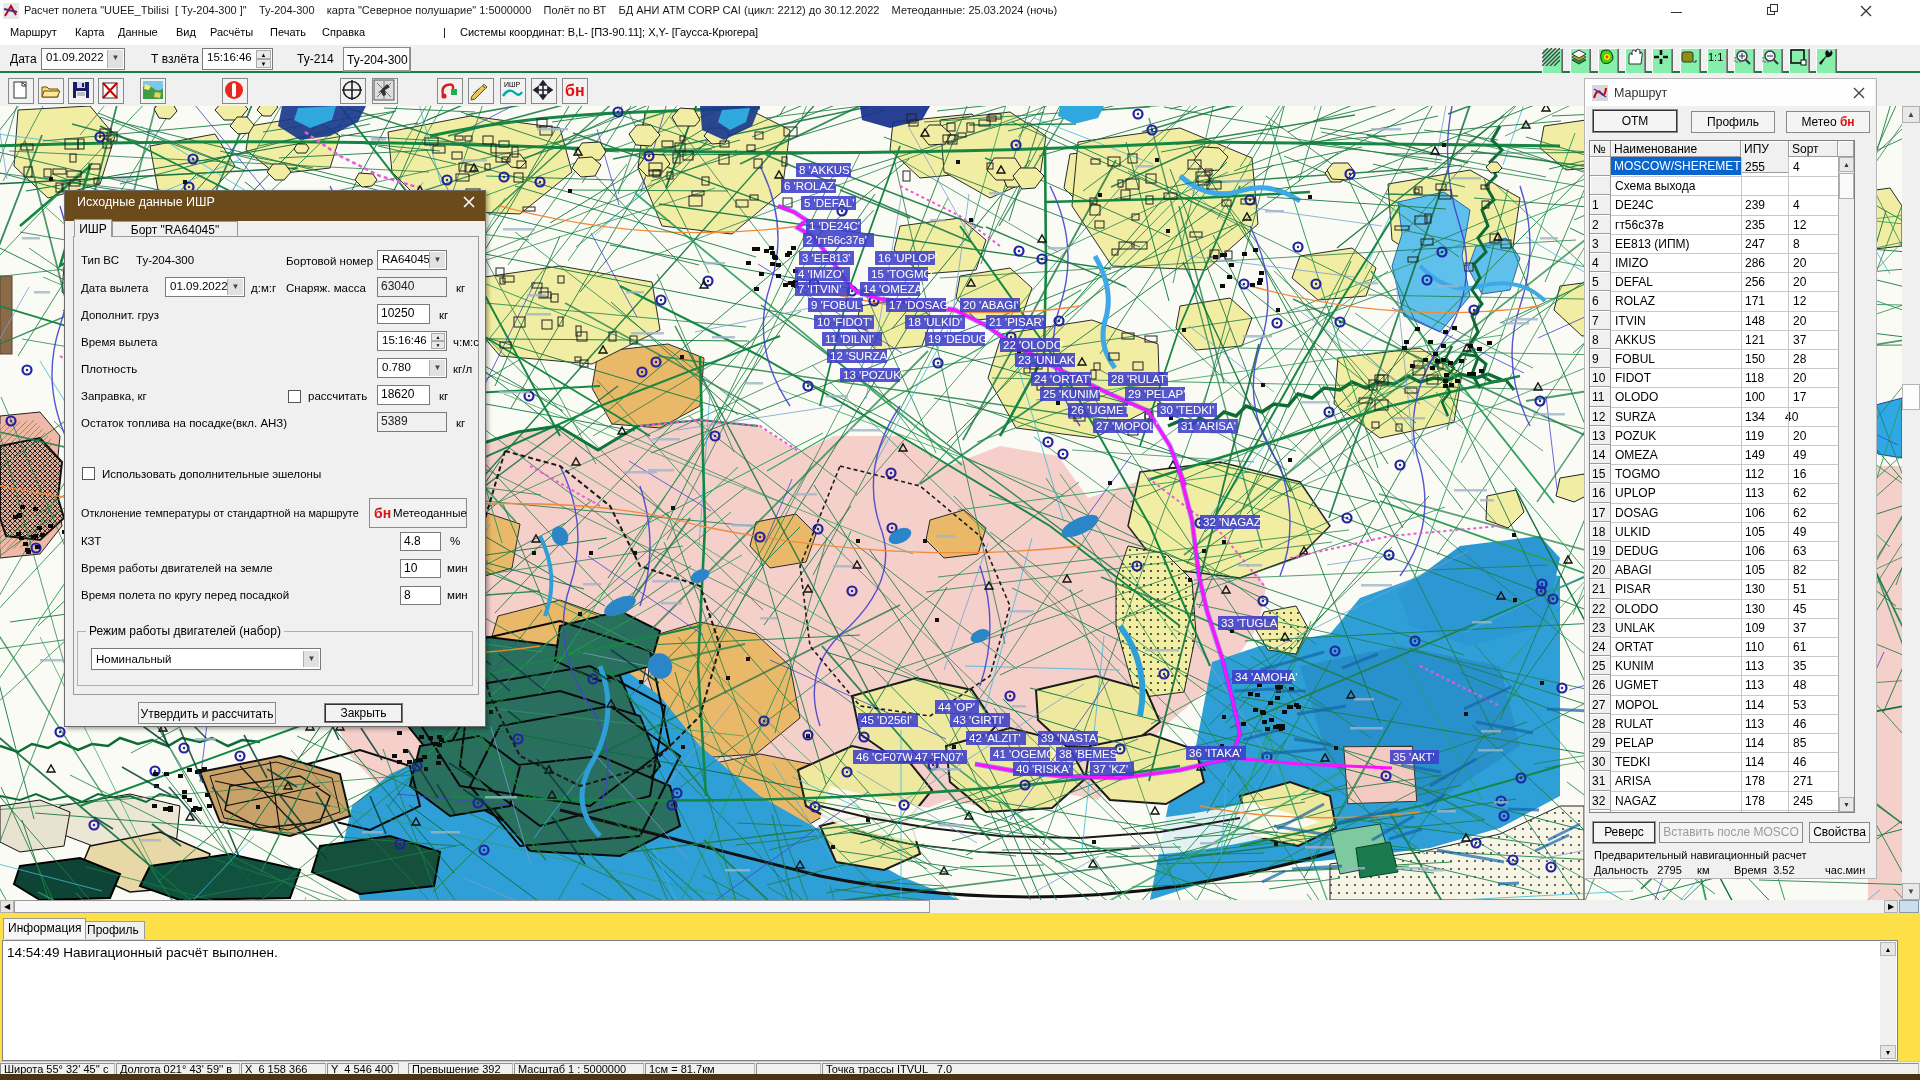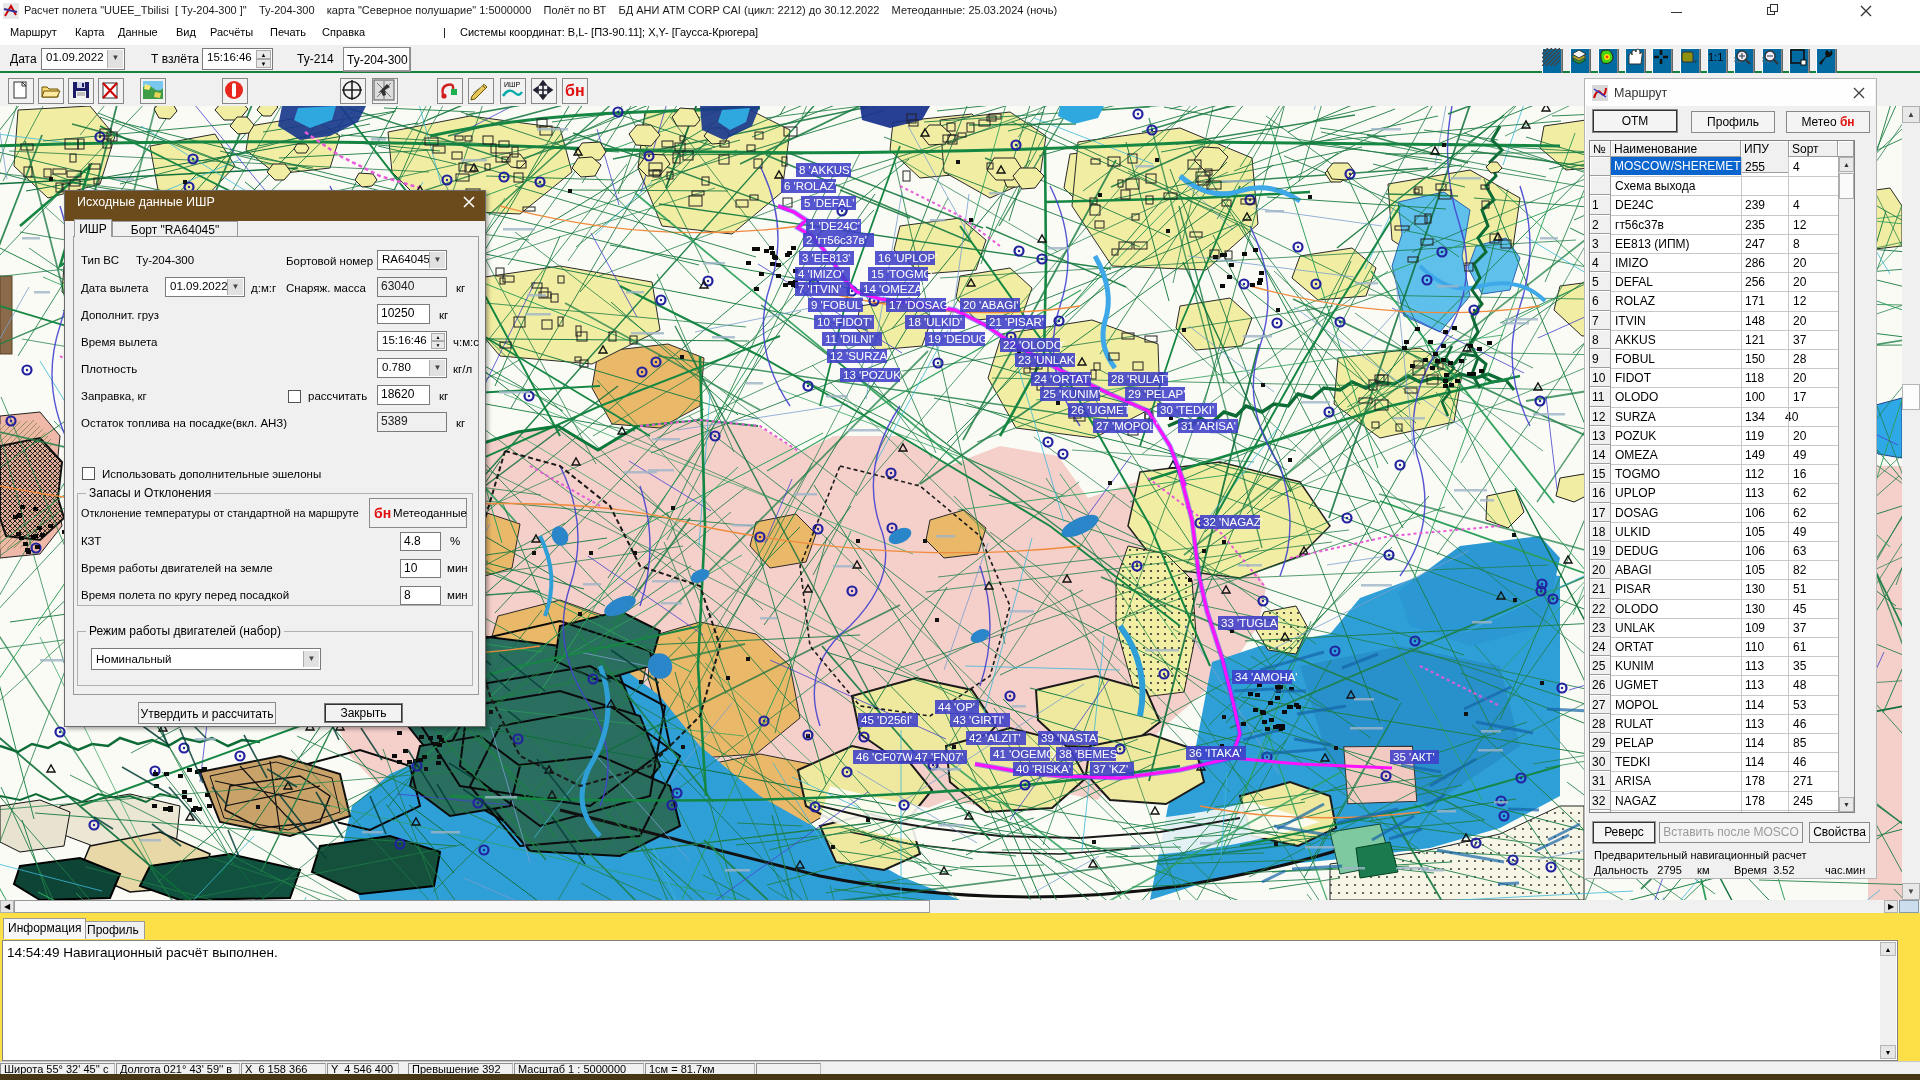--- a/index.html
+++ b/index.html
@@ -9,21 +9,21 @@
 #menubar{left:0;top:22px;width:1920px;height:23px;background:#fff;font-size:11px;color:#000}
 .mi{position:absolute;top:4px;white-space:pre}
 #tb1{left:0;top:45px;width:1920px;height:28px;background:#f0f0f0;border-bottom:2px solid #15803d}
 #tb2{left:0;top:73px;width:1920px;height:33px;background:#f0f0f0}
 .lbl{position:absolute;font-size:12px;color:#000;white-space:pre}
 .combo{position:absolute;background:#fff;border:1px solid #7a7a7a;font-size:11.5px}
 .combo .tx{position:absolute;left:4px;top:2px;white-space:pre}
 .combo .btn{position:absolute;right:1px;top:1px;bottom:1px;width:16px;background:#e1e1e1;border-left:1px solid #adadad;text-align:center;font-size:8px;color:#444;line-height:16px}
 .tbtn{position:absolute;background:#f6f6f6;border:1px solid #8a8a8a;box-shadow:inset -1px -1px 0 #9a9a9a,inset 1px 1px 0 #fff}
 .icon{position:absolute;width:26px;height:26px;background:#f2f2f2;border:1px solid #888;}
-.icon2{position:absolute;width:20px;height:36px;background:#0369a1;box-shadow:inset 1px 1px 0 #fff,inset -1px -1px 0 #888,1px 1px 0 #666}
+.icon2{position:absolute;width:20px;height:36px;background:#86efac;box-shadow:inset 1px 1px 0 #fff,inset -1px -1px 0 #888,1px 1px 0 #666}
 svg{display:block}
 #map{left:0;top:106px}
 
 #rpanel{left:1584px;top:78px;width:293px;height:801px;background:#f0f0f0;border:1px solid #b5b5b5;box-shadow:inset 1px 1px 0 #fdfdfd}
 #rpanel .title{position:absolute;left:1px;top:1px;right:1px;height:26px;background:#fefefe}
 .pbtn{position:absolute;height:22px;background:#f4f4f4;border:1px solid #8a8a8a;font-size:12px;text-align:center;color:#000;white-space:nowrap;overflow:hidden}
 #rtable{position:absolute;left:4px;top:61px;width:266px;height:673px;background:#fff;border:1px solid #808080;font-size:12px;overflow:hidden}
 .hdr{position:absolute;background:#f0f0f0;border-right:1px solid #9d9d9d;border-bottom:1px solid #9d9d9d;box-shadow:inset 1px 1px 0 #fff;font-size:12px;padding:1px 3px 0}
 .cell{position:absolute;white-space:nowrap;overflow:hidden;font-size:12px;padding-left:4px}
 .numc{position:absolute;background:#f0f0f0;border-right:1px solid #9d9d9d;border-bottom:1px solid #9d9d9d;box-shadow:inset 1px 1px 0 #fff;font-size:12px;padding:3px 0 0 2px}
@@ -2502,23 +2502,20 @@
     <div class="lbl" style="left:16px;top:199px">Заправка, кг</div>
     <div class="cb" style="left:223px;top:199px"></div>
     <div class="lbl" style="left:243px;top:199px">рассчитать</div>
     <div class="fld" style="left:312px;top:194px;width:53px;height:20px">18620</div>
     <div class="lbl" style="left:374px;top:199px">кг</div>
     <div class="lbl" style="left:16px;top:226px">Остаток топлива на посадке(вкл. АНЗ)</div>
     <div class="fldg" style="left:312px;top:221px;width:70px;height:20px">5389</div>
     <div class="lbl" style="left:391px;top:226px">кг</div>
     <div class="cb" style="left:17px;top:276px"></div>
     <div class="lbl" style="left:37px;top:277px">Использовать дополнительные эшелоны</div>
-    <div class="grp" style="left:12px;top:302px;width:396px;height:113px">
-      <span class="gl">Запасы и Отклонения</span>
-    </div>
     <div class="lbl" style="left:16px;top:316px;font-size:10.8px">Отклонение температуры от стандартной на маршруте</div>
     <div class="btn3" style="left:304px;top:307px;width:98px;height:30px">
       <span style="position:absolute;left:4px;top:6px;color:#e01010;font-weight:bold;font-size:14px">бн</span>
       <span style="position:absolute;left:23px;top:8px;font-size:11.5px">Метеоданные</span>
     </div>
     <div class="lbl" style="left:16px;top:344px">КЗТ</div>
     <div class="fld" style="left:335px;top:341px;width:41px;height:19px">4.8</div>
     <div class="lbl" style="left:385px;top:344px">%</div>
     <div class="lbl" style="left:16px;top:371px">Время работы двигателей на земле</div>
     <div class="fld" style="left:335px;top:368px;width:41px;height:19px">10</div>
@@ -2556,14 +2553,15 @@
 </div>
 <div class="abs" id="statusbar">
  <div class="sfld" style="left:0px;width:115px">Широта 55° 32' 45'' с</div>
  <div class="sfld" style="left:116px;width:124px">Долгота 021° 43' 59'' в</div>
  <div class="sfld" style="left:241px;width:85px">X  6 158 366</div>
  <div class="sfld" style="left:327px;width:72px">Y  4 546 400</div>
  <div class="sfld" style="left:408px;width:105px">Превышение 392</div>
  <div class="sfld" style="left:514px;width:130px">Масштаб 1 : 5000000</div>
  <div class="sfld" style="left:645px;width:110px">1см = 81.7км</div>
  <div class="sfld" style="left:756px;width:65px"></div>
+ <div class="sfld" style="left:822px;width:1097px">Точка трассы ITVUL   7.0</div>
 </div>
 <div class="abs" id="bottomedge"></div>
 
 </body></html>

